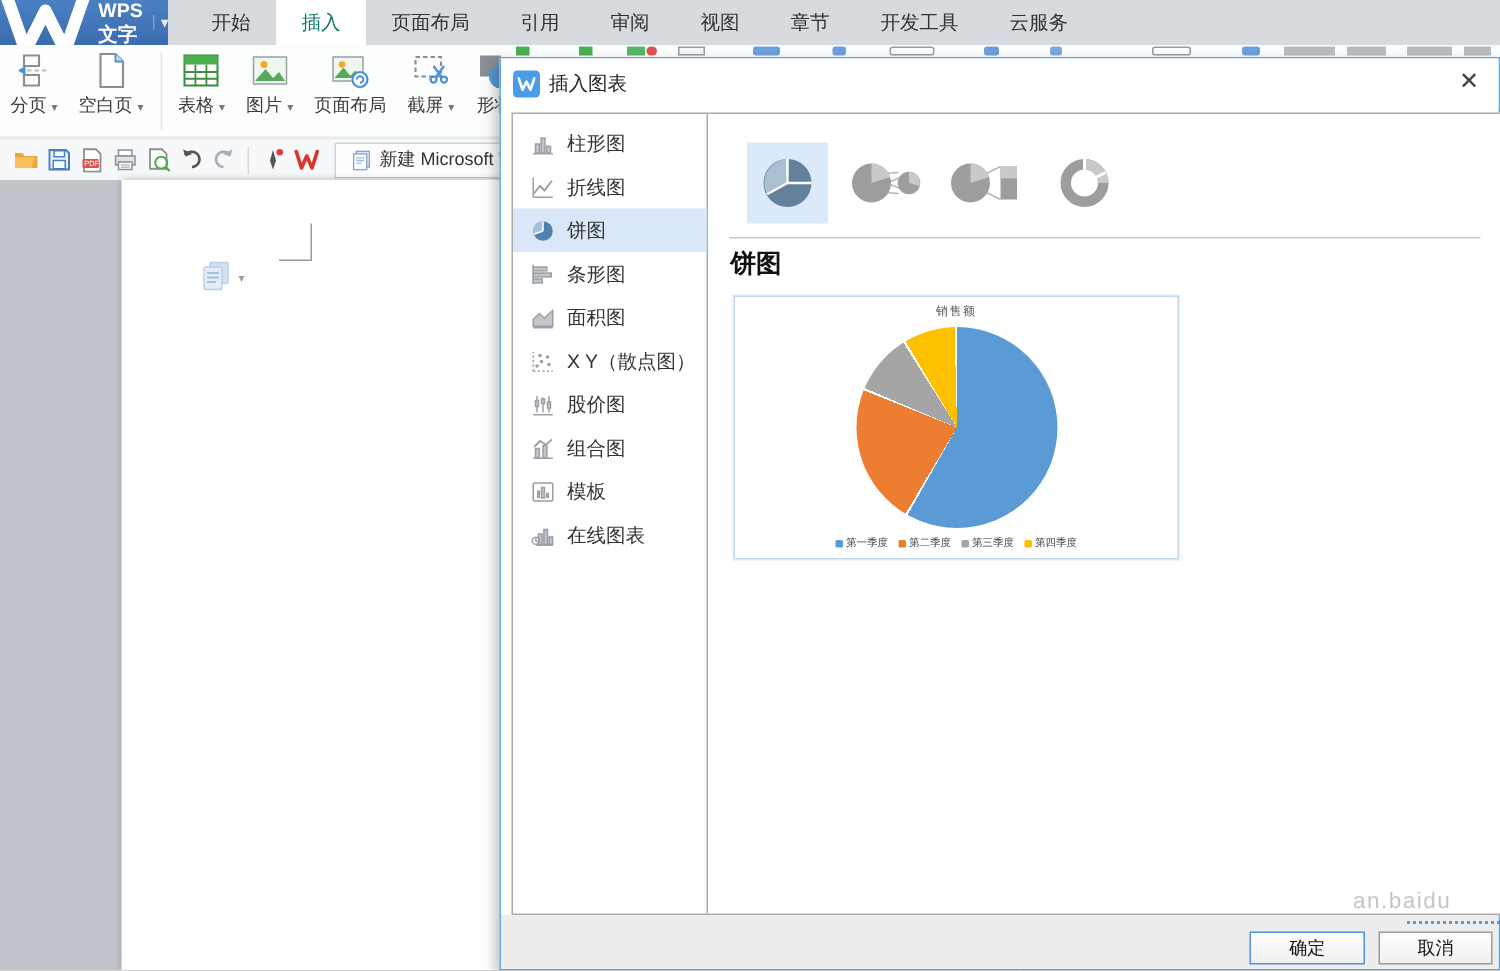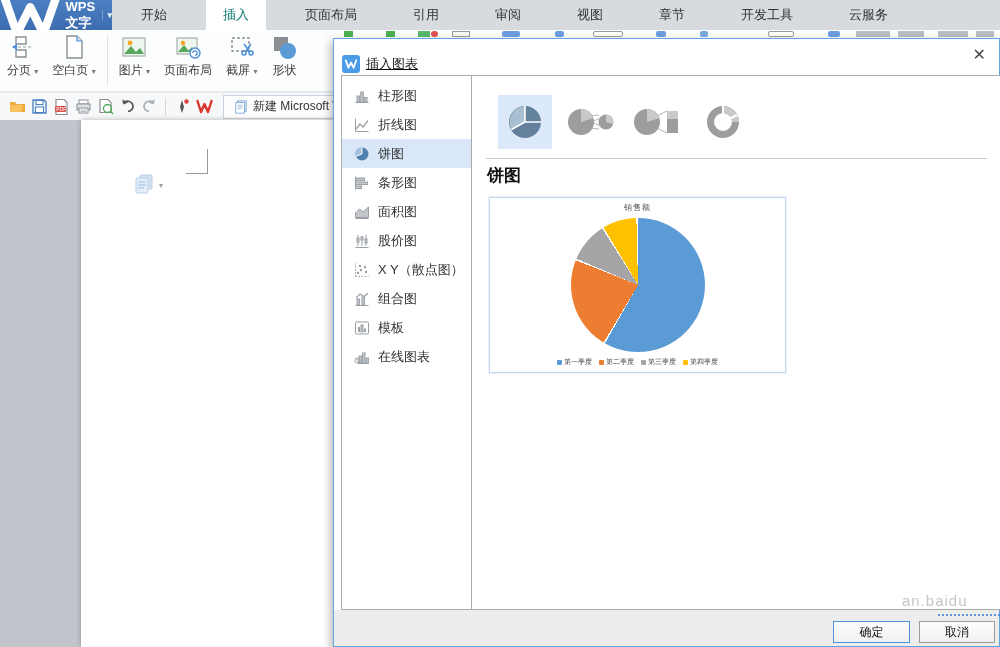--- a/index.html
+++ b/index.html
@@ -3,21 +3,21 @@
 <meta charset="utf-8">
 <style>
   * { margin:0; padding:0; box-sizing:border-box; }
   body { font-family:"Liberation Sans", sans-serif; background:#888; }
   .screen { position:relative; width:1000px; height:647px; background:#fff; overflow:hidden; font-family:"Liberation Sans", sans-serif; }
 
   
   .tabbar { position:absolute; left:0; top:0; width:1000px; height:30px; background:#d7dade; display:flex; align-items:stretch; }
   .wps-btn { width:112px; background:linear-gradient(#4a80c2,#3c6cb0); color:#fff; display:flex; align-items:center; justify-content:center; gap:5px; font-size:13px; font-weight:bold; }
   .wps-btn .caret { font-size:9px; opacity:.85; padding-left:4px; border-left:1px solid rgba(255,255,255,.35); }
-  .tabs { display:flex; margin-left:12px;gap:22px; }
+  .tabs { display:flex; margin-left:12px; }
   .tab { height:30px; line-height:30px; padding:0 17px; font-size:13px; color:#323232; cursor:default; white-space:nowrap; }
   .tab.active { background:#fff; color:#0f766e; }
 
   
   .ribbon { position:absolute; left:0; top:30px; width:1000px; height:62px; background:#fcfdfd; border-bottom:1px solid #e6e8ea; display:flex; align-items:stretch; }
   .rb { display:flex; flex-direction:column; align-items:center; padding:4px 7px 0 7px; gap:2px; }
   .rb-icon { width:26px; height:26px; display:block; }
   .rb-icon svg { width:26px; height:26px; display:block; }
   .rb-label { font-size:12px; color:#3c3c3c; white-space:nowrap; }
   .rb-label .caret { font-style:normal; font-size:8px; color:#777; }
@@ -37,21 +37,21 @@
   
   .docarea { position:absolute; left:0; top:120px; width:1000px; height:527px; background:#c2c5cc; }
   .page { position:absolute; left:81px; top:0; width:600px; height:527px; background:#fff; box-shadow:0 0 5px rgba(0,0,0,.28); }
   .cropmark-v { position:absolute; left:126px; top:29px; width:1px; height:25px; background:#9a9a9a; }
   .cropmark-h { position:absolute; left:105px; top:53px; width:22px; height:1px; background:#9a9a9a; }
   .docicon { position:absolute; left:54px; top:54px; width:18px; height:20px; opacity:.8; }
   .docicon-caret { position:absolute; left:78px; top:61px; font-size:8px; color:#9aa0a6; }
 
   
   .dialog { position:absolute; left:333px; top:38px; width:667px; height:609px; background:#fff; border:1px solid #62a4e3; box-shadow:-3px 3px 8px rgba(0,0,0,.25); }
-  .dlg-title { position:absolute; left:0; top:0; width:100%; height:34px; display:flex; align-items:flex-end; padding-left:8px; gap:6px; background:#fff;text-decoration:underline; }
+  .dlg-title { position:absolute; left:0; top:0; width:100%; height:34px; display:flex; align-items:center; padding-left:8px; gap:6px; background:#fff; }
   .dlg-w { width:18px; height:18px; border-radius:3px; background:#4a9be8; display:flex; align-items:center; justify-content:center; }
   .dlg-w svg { width:12px; height:12px; }
   .dlg-title-text { font-size:13px; color:#222; }
   .dlg-close { position:absolute; right:13px; top:8px; font-size:16px; color:#444; line-height:16px; cursor:default; }
 
   .dlg-panel { position:absolute; left:7px; top:36px; width:765px; height:535px; border:1px solid #ababab; background:#fff; display:flex; }
   .type-list { width:130px; border-right:1px solid #ababab; padding-top:5px; flex:none; }
   .type-item { height:29px; display:flex; align-items:center; gap:8px; padding-left:12px; font-size:13px; color:#333; white-space:nowrap; }
   .type-item.selected { background:#d9e7f8; }
   .type-icon { width:16px; height:16px; flex:none; }
@@ -124,20 +124,30 @@
               <path d="M6 2h10l5 5v17H6z" fill="#fff" stroke="#8b8f94" stroke-width="1.4"></path>
               <path d="M16 2v5h5" fill="#cfe2f6" stroke="#4a90d9" stroke-width="1.2"></path>
             </svg>
           </span>
           <span class="rb-label">空白页 <i class="caret">▾</i></span>
         </div>
         <div class="rdiv"></div>
         <div class="rb">
           <span class="rb-icon">
             <svg viewBox="0 0 26 26">
+              <rect x="2" y="3" width="22" height="20" fill="#fff" stroke="#3f9142" stroke-width="1.4"></rect>
+              <rect x="2" y="3" width="22" height="6" fill="#4caf50"></rect>
+              <path d="M9.3 9v14M16.6 9v14M2 14h22M2 18.5h22" stroke="#3f9142" stroke-width="1.2"></path>
+            </svg>
+          </span>
+          <span class="rb-label">表格 <i class="caret">▾</i></span>
+        </div>
+        <div class="rb">
+          <span class="rb-icon">
+            <svg viewBox="0 0 26 26">
               <rect x="2" y="4" width="22" height="18" fill="#eef7ee" stroke="#9aa0a6"></rect>
               <circle cx="9" cy="9" r="2.4" fill="#f5a623"></circle>
               <path d="M3 20l7-8 5 6 4-4 4 6z" fill="#57a85b"></path>
             </svg>
           </span>
           <span class="rb-label">图片 <i class="caret">▾</i></span>
         </div>
         <div class="rb">
           <span class="rb-icon">
             <svg viewBox="0 0 26 26">
@@ -336,41 +346,41 @@
               <svg viewBox="0 0 16 16">
                 <path d="M1.5 14.5h13" stroke="#9aa0a6"></path>
                 <path d="M1.5 13.5V9l4-4 3.5 3 5.5-5v10.5Z" fill="#c3c7cb" stroke="#9aa0a6"></path>
               </svg>
             </span>
             <span>面积图</span>
           </div>
           <div class="type-item">
             <span class="type-icon">
               <svg viewBox="0 0 16 16">
-                <path d="M1.5 14.5h13" stroke="#9aa0a6"></path>
-                <path d="M4 2v11M8 3v10M12 2v11" stroke="#9aa0a6"></path>
-                <rect x="3" y="5" width="2" height="4" fill="#c3c7cb" stroke="#9aa0a6"></rect>
-                <rect x="7" y="4" width="2" height="3" fill="#c3c7cb" stroke="#9aa0a6"></rect>
-                <rect x="11" y="6" width="2" height="4" fill="#c3c7cb" stroke="#9aa0a6"></rect>
-              </svg>
-            </span>
-            <span>股价图</span>
-          </div>
-          <div class="type-item">
-            <span class="type-icon">
-              <svg viewBox="0 0 16 16">
                 <path d="M1.5 14.5h13M1.5 14.5v-13" stroke="#9aa0a6" stroke-dasharray="1.5 1.5"></path>
                 <circle cx="4" cy="11" r="1.2" fill="#9aa0a6"></circle>
                 <circle cx="7" cy="8" r="1.2" fill="#9aa0a6"></circle>
                 <circle cx="6" cy="4" r="1.2" fill="#9aa0a6"></circle>
                 <circle cx="11" cy="5" r="1.2" fill="#9aa0a6"></circle>
                 <circle cx="12" cy="10" r="1.2" fill="#9aa0a6"></circle>
               </svg>
             </span>
             <span>X Y（散点图）</span>
+          </div>
+          <div class="type-item">
+            <span class="type-icon">
+              <svg viewBox="0 0 16 16">
+                <path d="M1.5 14.5h13" stroke="#9aa0a6"></path>
+                <path d="M4 2v11M8 3v10M12 2v11" stroke="#9aa0a6"></path>
+                <rect x="3" y="5" width="2" height="4" fill="#c3c7cb" stroke="#9aa0a6"></rect>
+                <rect x="7" y="4" width="2" height="3" fill="#c3c7cb" stroke="#9aa0a6"></rect>
+                <rect x="11" y="6" width="2" height="4" fill="#c3c7cb" stroke="#9aa0a6"></rect>
+              </svg>
+            </span>
+            <span>股价图</span>
           </div>
           <div class="type-item">
             <span class="type-icon">
               <svg viewBox="0 0 16 16">
                 <path d="M1.5 14.5h13" stroke="#9aa0a6"></path>
                 <rect x="3" y="8" width="2.6" height="6" fill="#c3c7cb" stroke="#9aa0a6"></rect>
                 <rect x="8" y="6" width="2.6" height="8" fill="#c3c7cb" stroke="#9aa0a6"></rect>
                 <path d="M2 7l4-4 4 2.5 4-3.5" stroke="#9aa0a6" fill="none" stroke-width="1.2"></path>
               </svg>
             </span>

